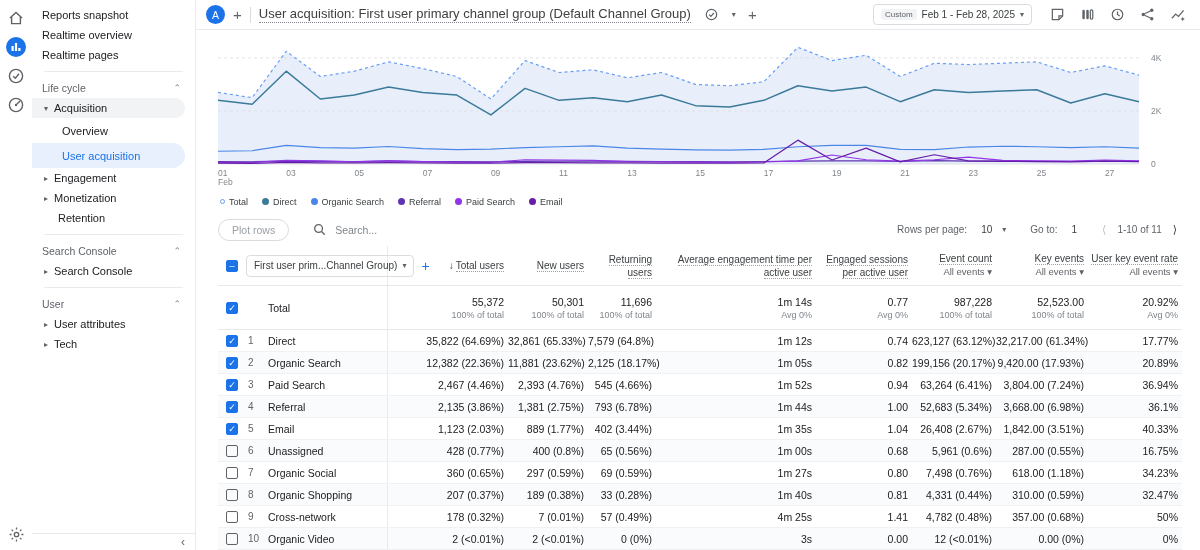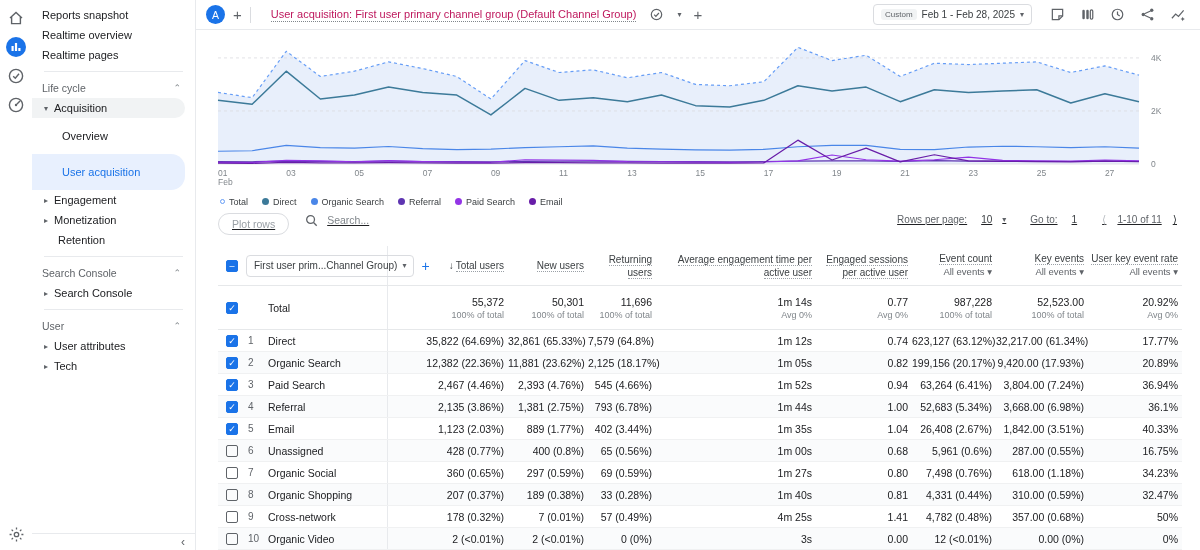--- a/index.html
+++ b/index.html
@@ -19,60 +19,60 @@
 
   
   .sidebar { width:164px; border-right:1px solid #e8eaed; position:relative; padding-top:5px;
              font-size:11px; flex:none; background:#fff; }
   .nav-item { height:20px; display:flex; align-items:center; padding-left:10px; cursor:pointer;
               color:#202124; white-space:nowrap; }
   .nav-sec-head { height:20px; display:flex; align-items:center; justify-content:space-between;
                   padding:0 14px 0 10px; color:#5f6368; font-size:10.5px; cursor:pointer; }
   .nav-parent { height:20px; display:flex; align-items:center; padding-left:9px; gap:3px; cursor:pointer; white-space:nowrap; }
   .nav-parent.pill { background:#f1f3f4; border-radius:0 14px 14px 0; margin-right:10px; }
-  .nav-child { height:36px; display:flex; align-items:center; padding-left:30px; cursor:pointer; white-space:nowrap; }
+  .nav-child { height:25px; display:flex; align-items:center; padding-left:30px; cursor:pointer; white-space:nowrap; }
   .nav-child.selected { background:#e8f0fe; color:#1a73e8; border-radius:0 14px 14px 0; margin-right:10px; }
   .nav-leaf { padding-left:26px; }
   .nav-div { height:1px; background:#e8eaed; margin:6px 12px; }
   .caret { color:#5f6368; font-size:8px; width:10px; text-align:center; flex:none; }
   .sec-chev { color:#80868b; font-size:9px; }
   .sidebar-footer { position:absolute; bottom:0; left:0; right:0; height:17px; border-top:1px solid #e8eaed;
                     display:flex; align-items:center; justify-content:flex-end; padding-right:10px;
                     color:#5f6368; font-size:12px; cursor:pointer; }
 
   
   .main { flex:1; display:flex; flex-direction:column; min-width:0; }
   .topbar { height:30px; display:flex; align-items:center; padding:0 14px 0 10px; gap:8px;
             border-bottom:1px solid #e8eaed; flex:none; }
   .avatar { width:19px; height:19px; border-radius:50%; background:#1a73e8; color:#fff; font-size:10.5px;
             display:flex; align-items:center; justify-content:center; flex:none; cursor:pointer; }
   .tb-plus { color:#5f6368; font-size:15px; line-height:1; cursor:pointer; }
   .tb-div { width:1px; height:16px; background:#dadce0; }
-  .rpt-title { font-size:11px; color:#be185d; border-bottom:1px dotted #80868b; padding-bottom:1px;
-               margin-left:12px; white-space:nowrap; }
+  .rpt-title { font-size:13px; color:#404040; border-bottom:1px dotted #80868b; padding-bottom:1px;
+               margin-left:0; white-space:nowrap; }
   .title-ico { margin-left:6px; display:flex; align-items:center; cursor:pointer; }
   .spacer { flex:1; }
   .date-pill { display:flex; align-items:center; border:1px solid #dadce0; border-radius:4px; height:21px;
                padding:0 7px; gap:5px; cursor:pointer; white-space:nowrap; }
   .custom-chip { background:#f1f3f4; border-radius:3px; padding:1px 4px; font-size:8px; color:#5f6368; }
   .date-text { font-size:10px; color:#3c4043; }
   .tb-icons { display:flex; align-items:center; gap:15px; margin-left:10px; }
   .tb-icons .ico { cursor:pointer; display:flex; }
 
   
   .content { flex:1; min-height:0; }
   .chart-block { padding:6px 0 0 18px; }
   .legend { display:flex; gap:14px; padding-left:24px; margin-top:2px; font-size:9px; color:#3c4043;
             align-items:center; height:15px; }
   .lg-item { display:flex; align-items:center; gap:4px; cursor:pointer; }
   .lg-dot { width:7px; height:7px; border-radius:50%; flex:none; }
   .lg-dot.hollow { width:5px; height:5px; background:#fff; border:1.5px solid #669df6; }
 
   
-  .controls { display:flex; align-items:flex-start; height:33px; margin-top:4px; padding:0 20px 0 22px; gap:16px;text-decoration:underline; }
+  .controls { display:flex; align-items:center; height:33px; margin-top:4px; padding:0 20px 0 22px; gap:24px; }
   .plot-btn { border:1px solid #dadce0; border-radius:15px; color:#9aa0a6; font-size:10.5px;
               padding:4px 13px; cursor:default; white-space:nowrap; }
   .searchbox { display:flex; align-items:center; gap:7px; }
   .search-input { border:none; outline:none; font-size:10.5px; width:170px; color:#3c4043; }
   .search-input::placeholder { color:#80868b; }
   .ctrl-right { margin-left:auto; display:flex; align-items:center; gap:8px; font-size:10px; color:#5f6368; white-space:nowrap; }
   .ctrl-val { color:#3c4043; margin:0 2px 0 6px; }
   .pg-chev { font-size:11px; padding:0 3px; cursor:pointer; }
   .pg-chev.dis { color:#bdc1c6; cursor:default; }
   .pg-chev.en { color:#3c4043; }

